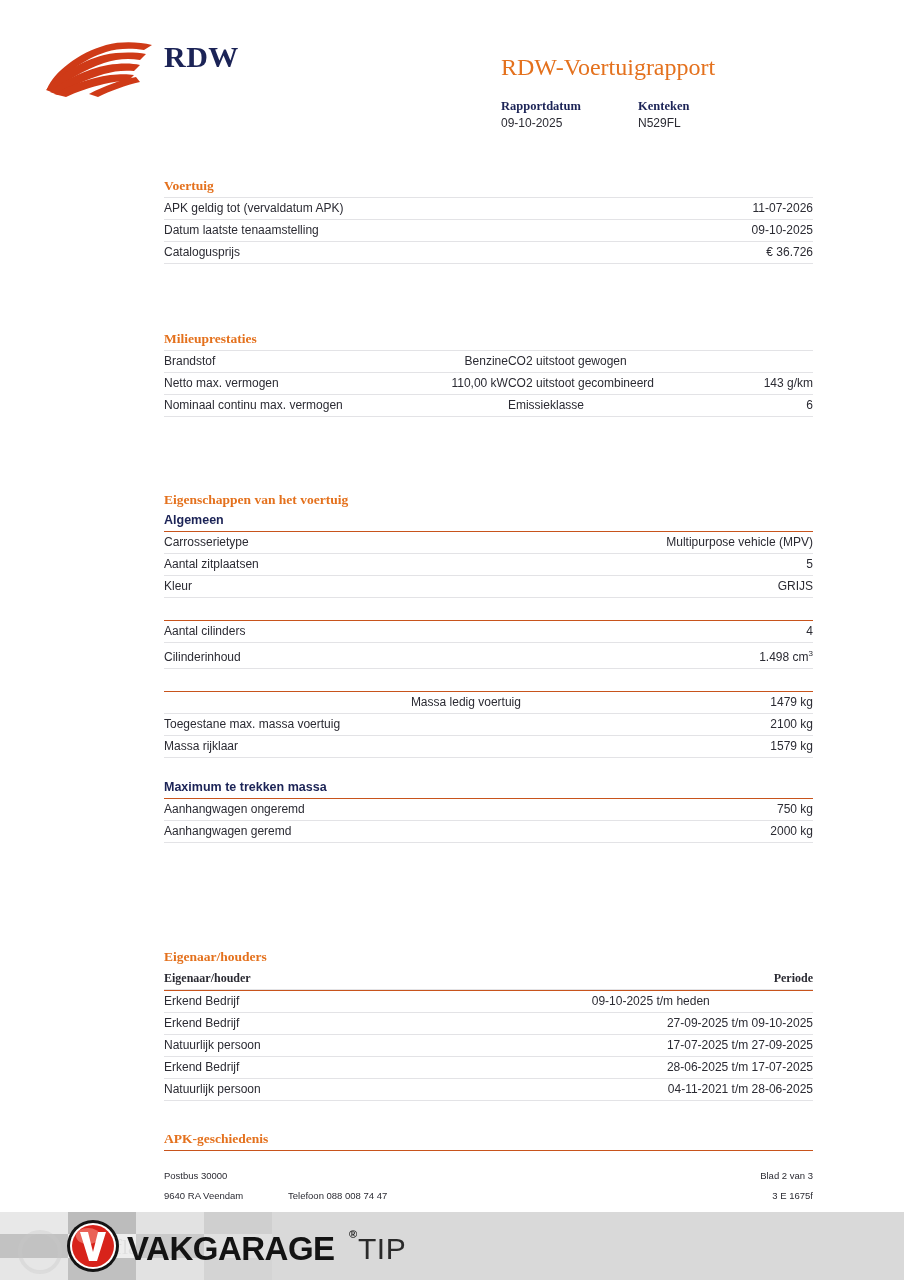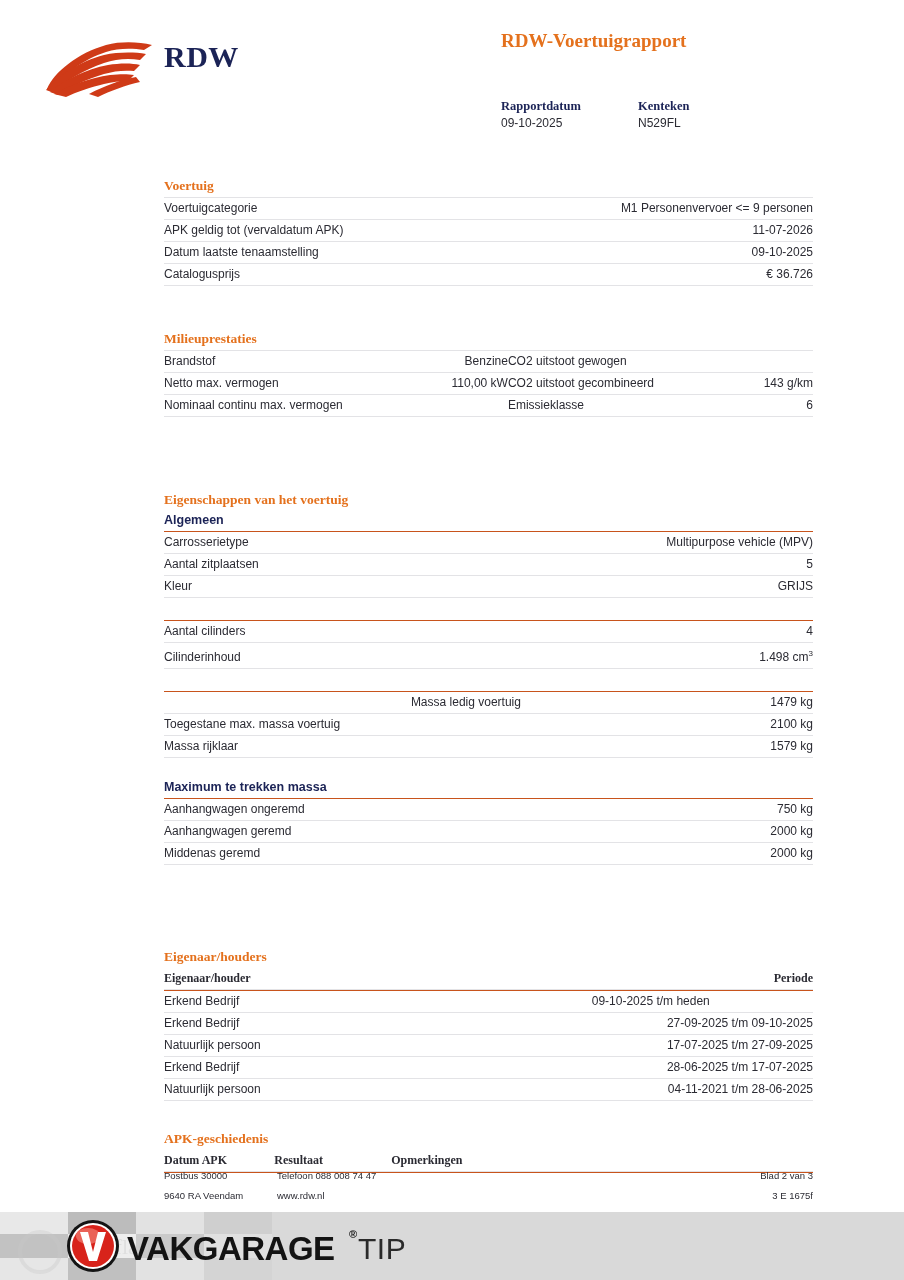--- a/index.html
+++ b/index.html
@@ -36,24 +36,24 @@
     top: 40px;
     font-family: "Liberation Serif", serif;
     font-size: 30px;
     font-weight: 700;
     color: #1b2356;
     letter-spacing: 0.5px;
   }
   .doc-title {
     position: absolute;
     left: 501px;
-    top: 30px;
-    font-family: "Liberation Serif", serif;
-    font-size: 19px;
-    font-weight: 700;
+    top: 54px;
+    font-family: "Liberation Serif", serif;
+    font-size: 24px;
+    font-weight: 400;
     color: #e4711d;
     white-space: nowrap;
   }
   .meta {
     position: absolute;
     left: 501px;
     top: 98px;
     width: 330px;
   }
   .meta-col {
@@ -143,21 +143,21 @@
   .footer {
     position: absolute;
     left: 164px;
     top: 1170px;
     width: 649px;
     font-size: 9.5px;
     color: #2b2b33;
   }
   .footer-line { position: relative; height: 20px; }
   .f-a { position: absolute; left: 0; }
-  .f-b { position: absolute; left: 113px; }
+  .f-b { position: absolute; left: 124px; margin-top: 20px; }
   .f-c { position: absolute; right: 0; }
 
   
   .banner {
     position: absolute;
     left: 0;
     top: 1212px;
     width: 904px;
     height: 68px;
     background: #d9d9d9;
@@ -244,24 +244,20 @@
   </div>
 
   <div class="section" style="top:178px;">
     <div class="sec-title">Voertuig</div>
     <table class="rows">
       <colgroup>
           <col style="width:52%">
           <col style="width:48%">
         </colgroup>
       <tbody id="tb-voertuig">
-          <tr>
-            <td class="lbl">Voertuigcategorie</td>
-            <td class="val">M1 Personenvervoer &lt;= 9 personen</td>
-          </tr>
           <tr>
             <td class="lbl">APK geldig tot (vervaldatum APK)</td>
             <td class="val">11-07-2026</td>
           </tr>
           <tr>
             <td class="lbl">Datum laatste tenaamstelling</td>
             <td class="val">09-10-2025</td>
           </tr>
           <tr>
             <td class="lbl">Catalogusprijs</td>
@@ -380,24 +376,20 @@
               <col style="width:55%">
               <col style="width:45%">
             </colgroup>
             <tbody>
               <tr>
                 <td class="lbl" style="border-top: none;">Aanhangwagen ongeremd</td>
                 <td class="val" style="border-top: none; text-align: right;">750 kg</td>
               </tr>
               <tr>
                 <td class="lbl">Aanhangwagen geremd</td>
-                <td class="val">2000 kg</td>
-              </tr>
-              <tr>
-                <td class="lbl">Middenas geremd</td>
                 <td class="val">2000 kg</td>
               </tr>
             </tbody>
           </table>
         </div>
       </div>
   </div>
 
   <div class="section" style="top:949px;">
     <div class="sec-title">Eigenaar/houders</div>
@@ -439,34 +431,20 @@
           <tr>
             <td class="lbl">Natuurlijk persoon</td>
             <td class="val">04-11-2021 t/m 28-06-2025</td>
           </tr>
         </tbody>
     </table>
   </div>
 
   <div class="section" style="top:1131px;">
     <div class="sec-title">APK-geschiedenis</div>
-    <table class="rows">
-      <colgroup>
-          <col style="width:17%">
-          <col style="width:18%">
-          <col style="width:65%">
-        </colgroup>
-      <tbody>
-        <tr class="hdr-row">
-          <td class="lbl">Datum APK</td>
-          <td class="lbl">Resultaat</td>
-          <td class="lbl">Opmerkingen</td>
-        </tr>
-      </tbody>
-    </table>
     <div class="hdr-rule"></div>
   </div>
 
   <div class="footer">
     <div class="footer-line">
       <span class="f-a">Postbus 30000</span>
       <span class="f-b">Telefoon 088 008 74 47</span>
       <span class="f-c">Blad 2 van 3</span>
     </div>
     <div class="footer-line">

